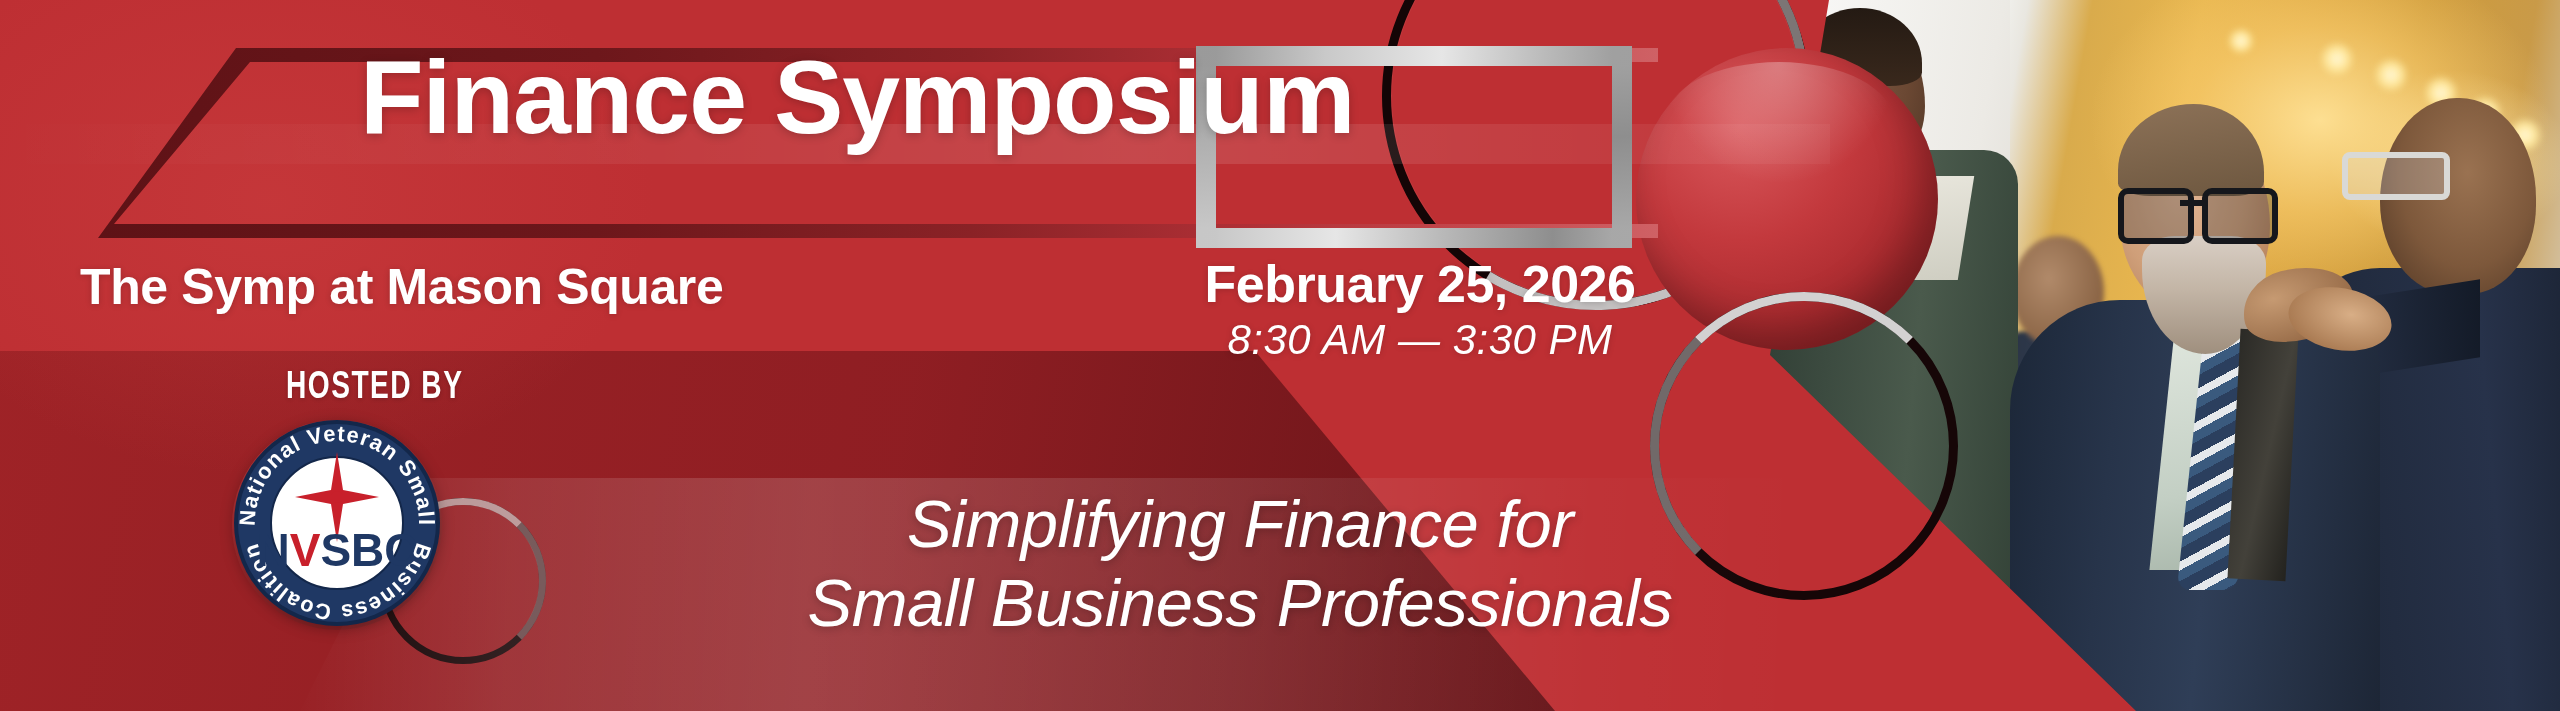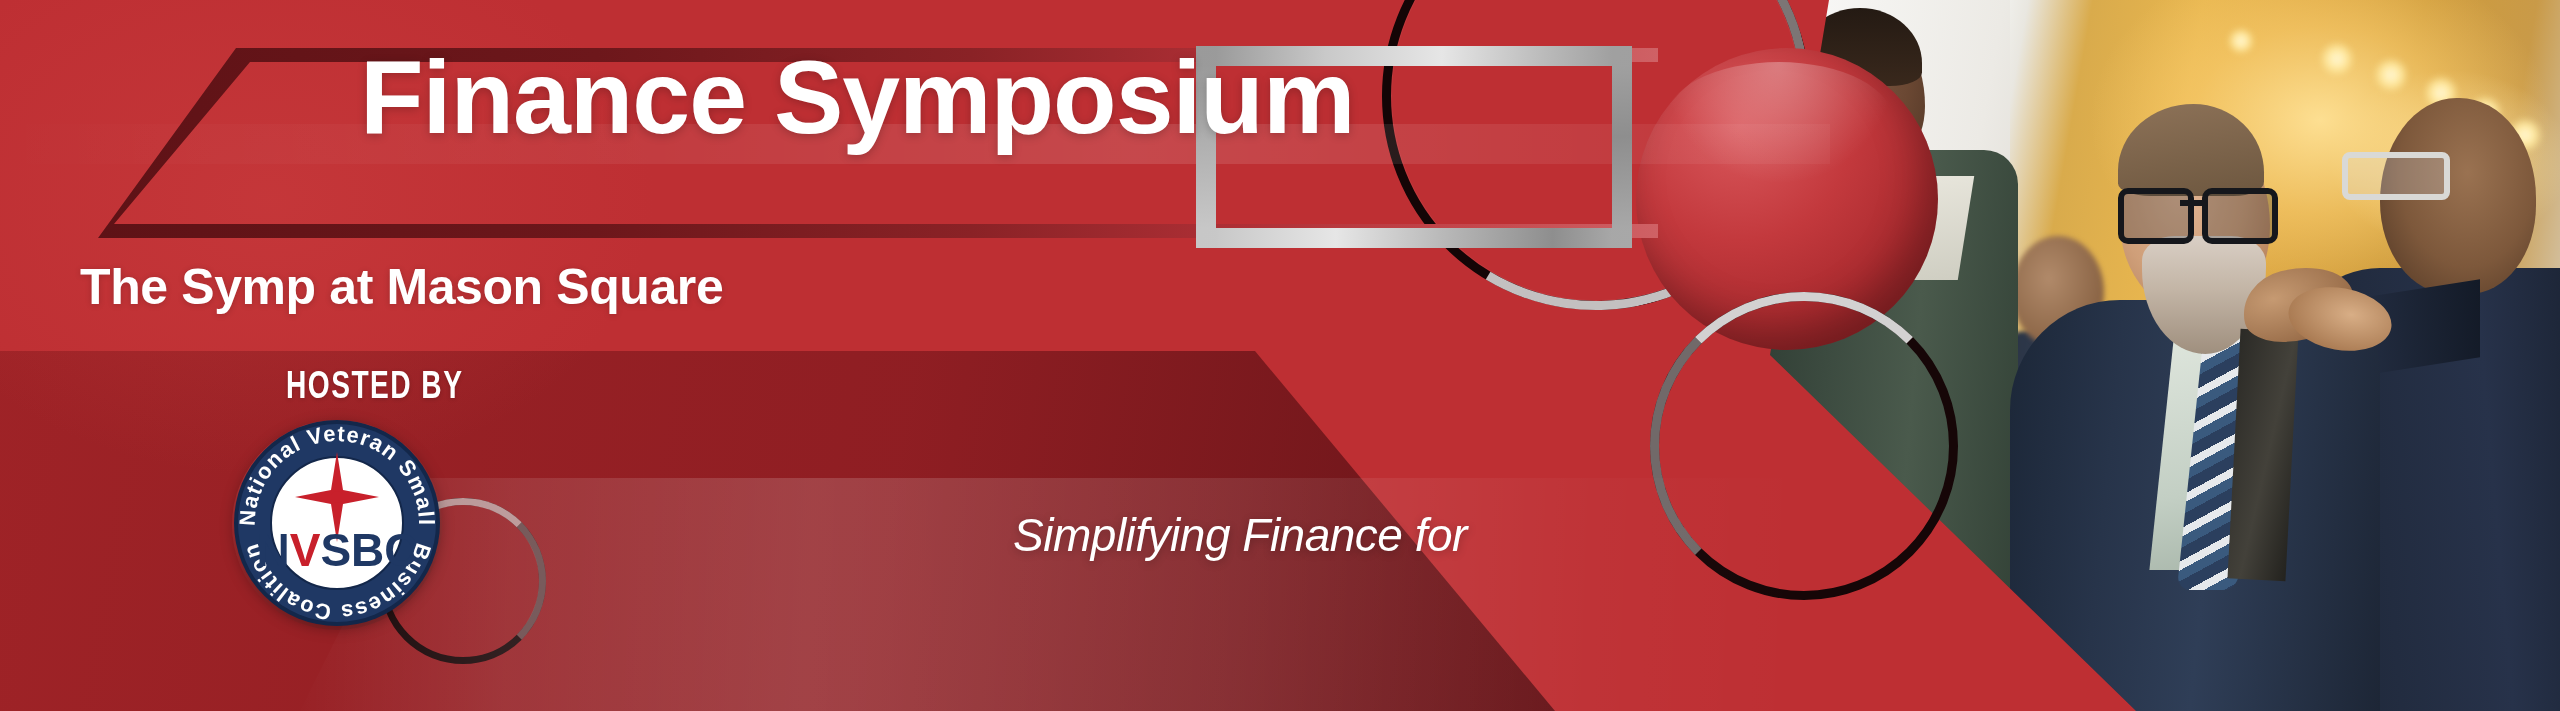--- a/index.html
+++ b/index.html
@@ -349,23 +349,23 @@
     text-shadow: 0 1px 6px rgba(0,0,0,.18);
   }
   .hosted {
     position:absolute; left:286px; top:364px;
     font-size:38px; font-weight:700; color:#ffffff;
     letter-spacing:2px; white-space:nowrap;
     transform: scaleX(.74); transform-origin: left center;
     text-shadow: 0 1px 5px rgba(0,0,0,.2);
   }
   .tagline {
-    position:absolute; left:700px; top:508px; width:1080px;
+    position:absolute; left:700px; top:484px; width:1080px;
     text-align:center; color:#ffffff; font-style:italic;
-    font-size:46px; font-weight:400; line-height:1.18;
+    font-size:67px; font-weight:400; line-height:1.18;
     letter-spacing:-.5px;
     text-shadow: 0 2px 9px rgba(0,0,0,.25);
   }
   .tagline div { white-space:nowrap; }
 
   
   .logo {
     position:absolute; left:232px; top:418px; width:210px; height:210px;
   }
   .logo svg { display:block; width:210px; height:210px;
@@ -460,25 +460,30 @@
   <div class="title-frame">
     <div class="edge"></div>
   </div>
   <div class="silver-frame"></div>
   <div class="tagline-band"></div>
 
   <div class="ttl">Finance Symposium</div>
 
   <div class="venue">The Symp at Mason Square</div>
 
+  <div class="date-block">
+    <div class="date-line">February 25, 2026</div>
+    <div class="time-line">8:30 AM — 3:30 PM</div>
+  </div>
 
   <div class="hosted">HOSTED BY</div>
 
   <div class="tagline">
     <div>Simplifying Finance for</div>
+    <div>Small Business Professionals</div>
   </div>
 
   <div class="logo">
     <svg viewBox="0 0 210 210" xmlns="http://www.w3.org/2000/svg" aria-label="NVSBC">
       <defs>
         <path id="arcTop" d="M 23,105 A 82,82 0 0 1 187,105"></path>
         <path id="arcBot" d="M 187,105 A 82,82 0 0 1 23,105"></path>
       </defs>
 
       <circle cx="105" cy="105" r="103" fill="#13274a"></circle>

